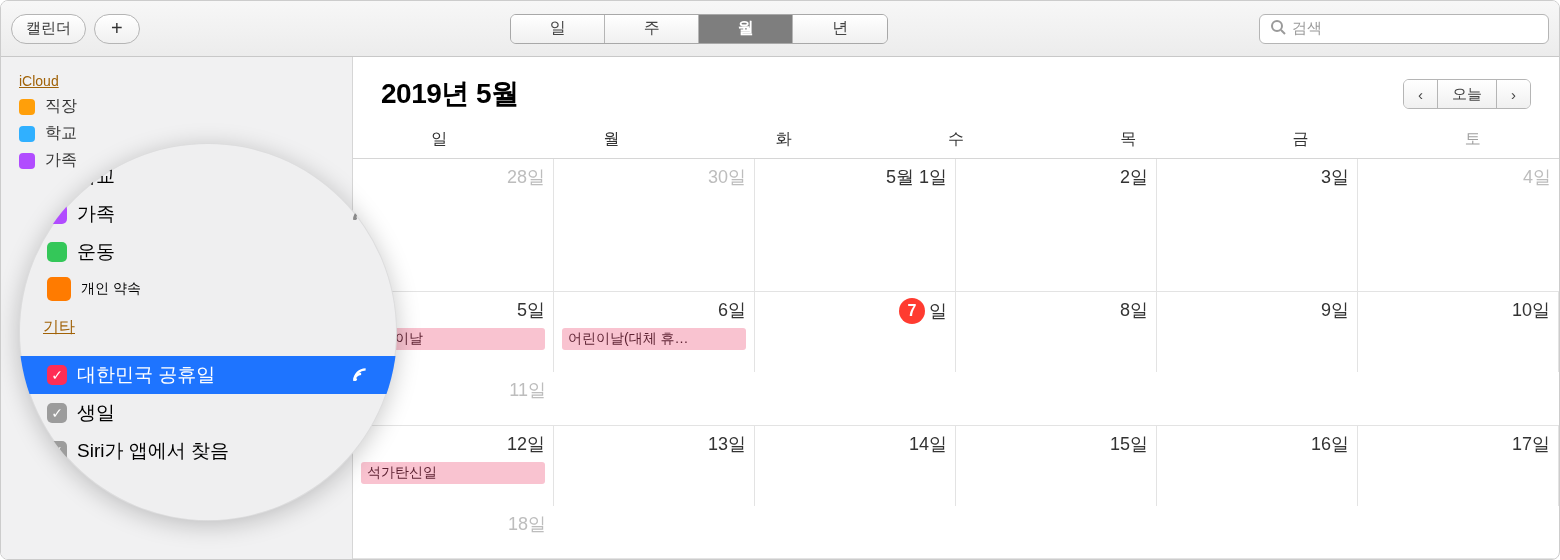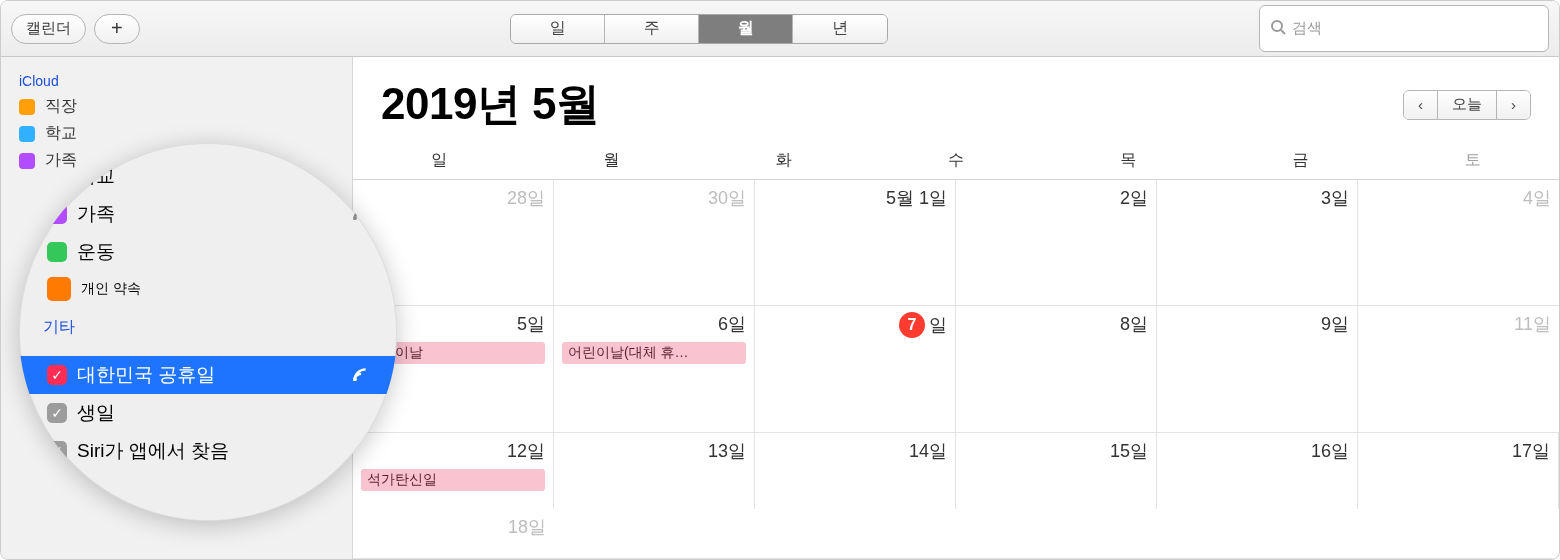--- a/index.html
+++ b/index.html
@@ -8,38 +8,38 @@
 
   
   .toolbar { height: 56px; background: linear-gradient(#f7f7f7,#ececec); border-bottom: 1px solid #c8c8c8; display: flex; align-items: center; padding: 0 10px; gap: 8px; }
   .tb-btn { height: 30px; border: 1px solid #b5b5b5; border-radius: 15px; background: linear-gradient(#ffffff,#f0f0f0); font-size: 15px; padding: 0 14px; display: flex; align-items: center; justify-content: center; cursor: pointer; color: #333; }
   .tb-btn.icon { padding: 0 16px; font-size: 20px; font-weight: 300; }
   .view-seg { display: flex; border: 1px solid #a8a8a8; border-radius: 6px; overflow: hidden; height: 30px; }
   .view-seg > div { width: 94px; display: flex; align-items: center; justify-content: center; font-size: 16px; color: #444; cursor: pointer; background: linear-gradient(#ffffff,#f0f0f0); border-right: 1px solid #b5b5b5; }
   .view-seg > div:last-child { border-right: none; }
   .view-seg > div.active { background: #7e7e7e; color: #fff; font-weight: 600; }
   .spacer { flex: 1; }
-  .search { display: flex; align-items: center; height: 47px; width: 290px; border: 1px solid #b5b5b5; border-radius: 6px; background: #fff; padding: 0 10px; color: #9a9a9a; gap: 6px; }
+  .search { display: flex; align-items: center; height: 30px; width: 290px; border: 1px solid #b5b5b5; border-radius: 6px; background: #fff; padding: 0 10px; color: #9a9a9a; gap: 6px; }
   .search svg { width: 16px; height: 16px; flex: none; }
   .search span { font-size: 15px; }
 
   
   .body { flex: 1; display: flex; min-height: 0; position: relative; }
 
   
   .sidebar { width: 352px; background: #f1f1f2; border-right: 1px solid #d6d6d6; padding: 12px 0; font-size: 16px; color: #333; }
-  .sb-section-title { font-size: 14px; color: #1d4ed8; padding: 4px 18px; }
+  .sb-section-title { font-size: 14px; color: #a16207; padding: 4px 18px; text-decoration: underline; }
   .sb-item { display: flex; align-items: center; gap: 10px; padding: 3px 18px; }
   .sb-item .box { width: 16px; height: 16px; border-radius: 4px; }
   .sb-item .feed { margin-left: auto; color: #8a8a8a; }
 
   
   .main { flex: 1; display: flex; flex-direction: column; min-width: 0; }
   .title-row { display: flex; align-items: center; padding: 18px 28px 8px 28px; }
-  .title-row h1 { font-size: 44px; font-weight: 800; letter-spacing: -0.5px; }
+  .title-row h1 { font-size: 28px; font-weight: 800; letter-spacing: -0.5px; }
   .nav-seg { margin-left: auto; display: flex; border: 1px solid #b5b5b5; border-radius: 6px; overflow: hidden; height: 30px; }
   .nav-seg > div { padding: 0 14px; display: flex; align-items: center; justify-content: center; font-size: 15px; color: #444; cursor: pointer; background: linear-gradient(#ffffff,#f0f0f0); border-right: 1px solid #b5b5b5; }
   .nav-seg > div:last-child { border-right: none; }
 
   .dow-row { display: grid; grid-template-columns: repeat(7, 1fr); border-bottom: 1px solid #d6d6d6; }
   .dow-row > div { text-align: center; font-size: 16px; color: #333; padding: 8px 0; }
   .dow-row > div.weekend { color: #a0a0a0; }
 
   .grid { flex: 1; display: grid; grid-template-rows: repeat(3, 1fr); }
   .week { display: grid; grid-template-columns: repeat(6, 1fr); border-bottom: 1px solid #e3e3e3; min-height: 0; }
@@ -173,20 +173,23 @@
                 <span class="today-dot">7</span>
                 <span>일</span>
               </div>
             </div>
             <div class="day">
               <div class="num">8일</div>
             </div>
             <div class="day">
               <div class="num">9일</div>
             </div>
+            <div class="day">
+              <div class="num">10일</div>
+            </div>
             <div class="day weekend">
               <div class="num">11일</div>
             </div>
           </div>
           <div class="week">
             <div class="day">
               <div class="num">12일</div>
               <div class="event">석가탄신일</div>
             </div>
             <div class="day">

